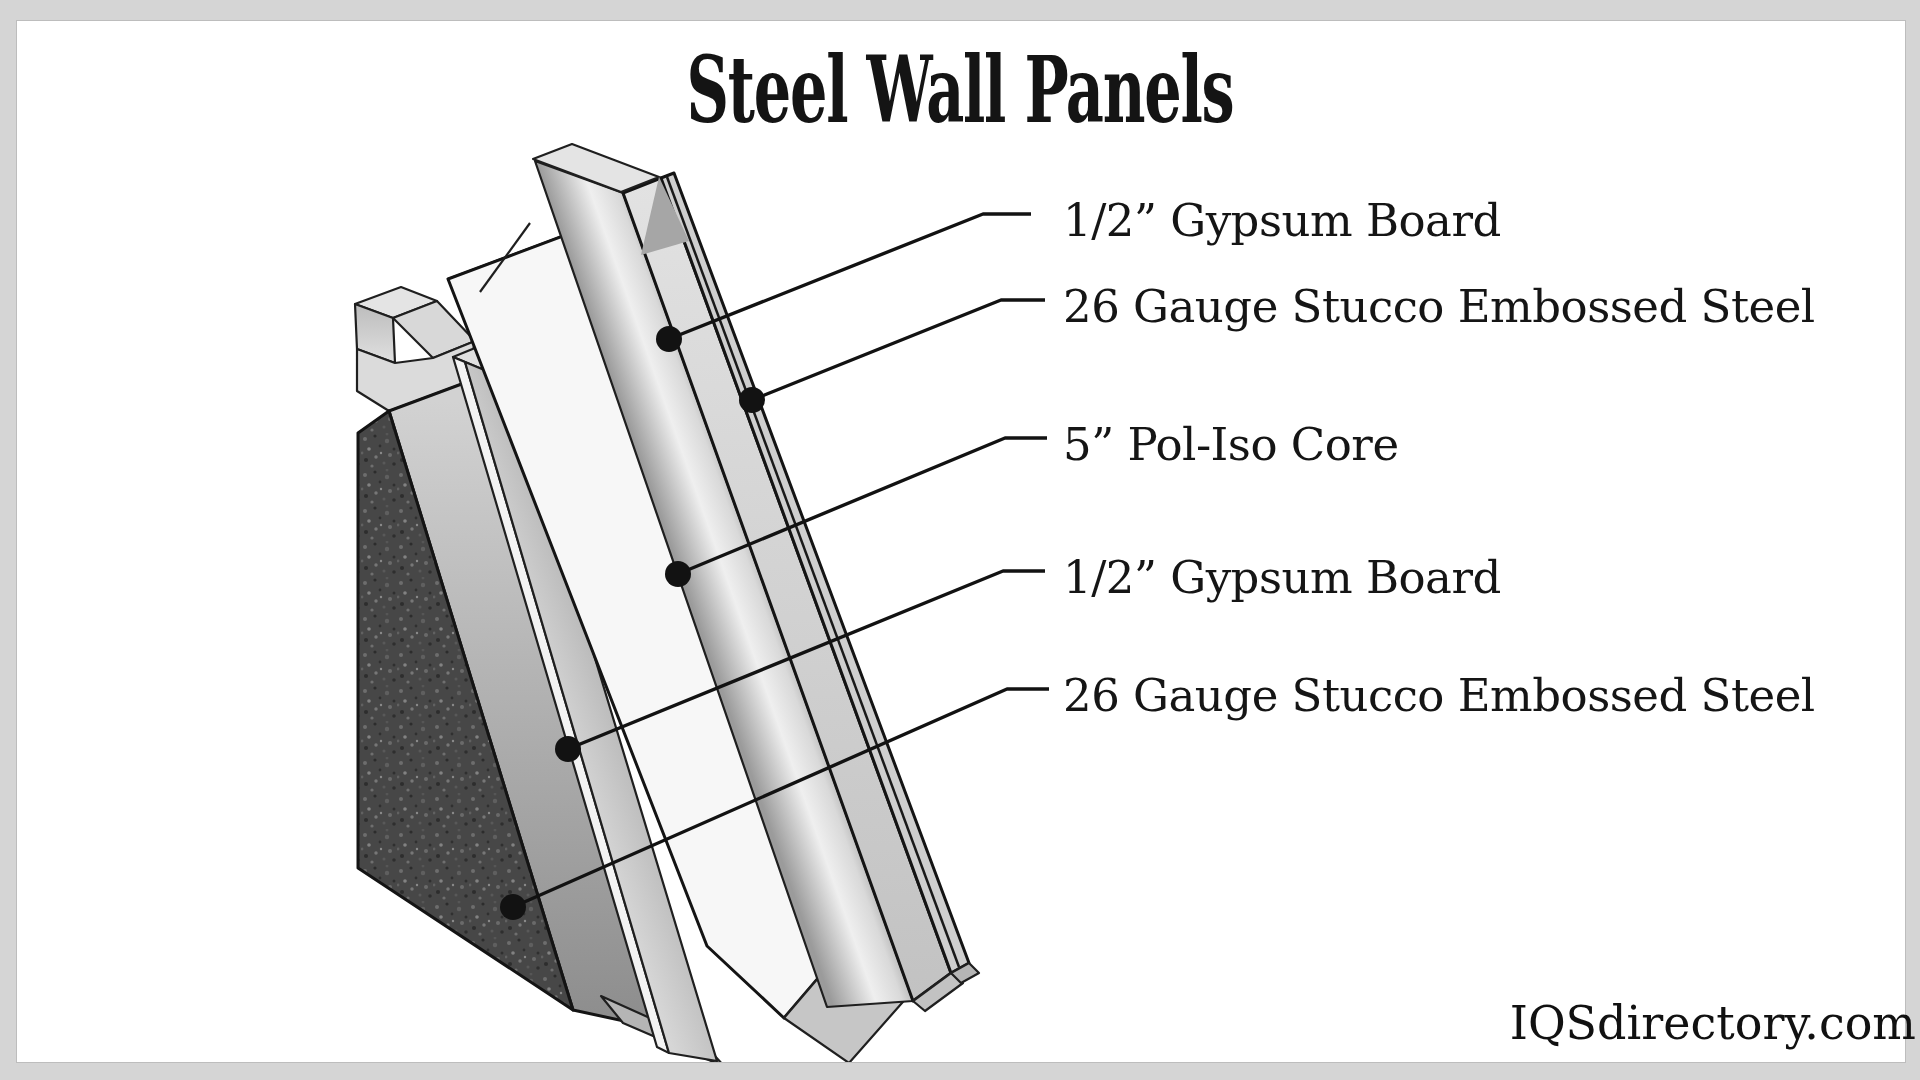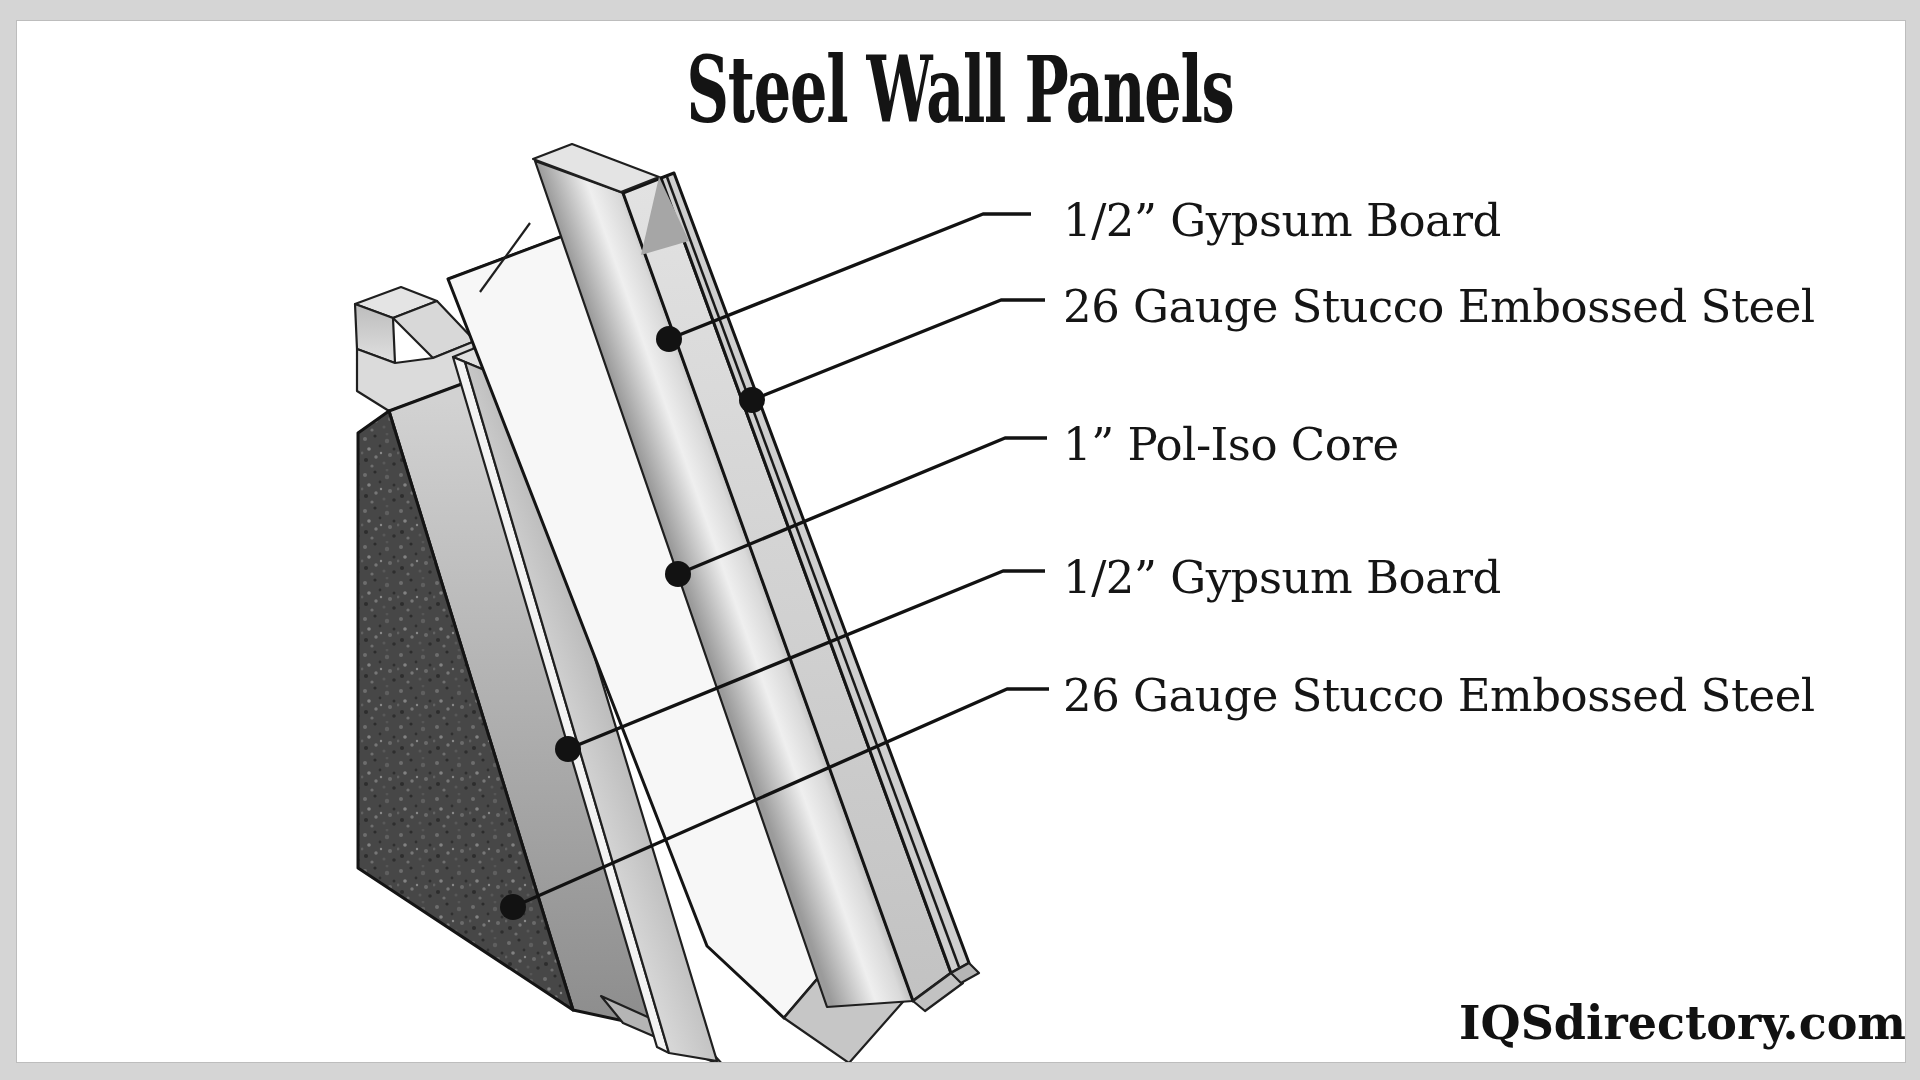--- a/index.html
+++ b/index.html
@@ -32,25 +32,24 @@
   }
   .callout-label{
     position:absolute;
     height:54px;line-height:54px;
     font-size:45px;color:#151515;
     letter-spacing:-0.5px;
     white-space:nowrap;
     margin-top:8px;
   }
   #watermark{
-    position:absolute;right:14px;top:996px;
+    position:absolute;right:4px;top:996px;
     height:54px;line-height:54px;
     font-size:46px;color:#111111;
     white-space:nowrap;
-    font-weight:bold;
   }
   .shape{stroke:#1f1f1f;stroke-width:2.2;stroke-linejoin:round;}
   .silhouette{stroke:#141414;stroke-width:3;stroke-linejoin:round;}
 </style>
 </head>
 <body>
 
 <div id="canvas">
   <svg id="diagram-svg" viewBox="0 0 1920 1080">
     <defs>
@@ -137,18 +136,18 @@
         <circle cx="512" cy="906" r="13" fill="#121212"></circle>
       </g>
   </svg>
 </div>
 
 <div id="page-title">Steel Wall Panels</div>
 
 <div id="labels">
     <div class="callout-label" style="left: 1063px; top: 186px;">1/2” Gypsum Board</div>
     <div class="callout-label" style="left: 1063px; top: 272px;">26 Gauge Stucco Embossed Steel</div>
-    <div class="callout-label" style="left: 1063px; top: 410px;">1” Pol-Iso Core</div>
+    <div class="callout-label" style="left: 1063px; top: 410px;">5” Pol-Iso Core</div>
     <div class="callout-label" style="left: 1063px; top: 543px;">1/2” Gypsum Board</div>
     <div class="callout-label" style="left: 1063px; top: 661px;">26 Gauge Stucco Embossed Steel</div>
   </div>
 
 <div id="watermark">IQSdirectory.com</div>
 
 </body></html>

